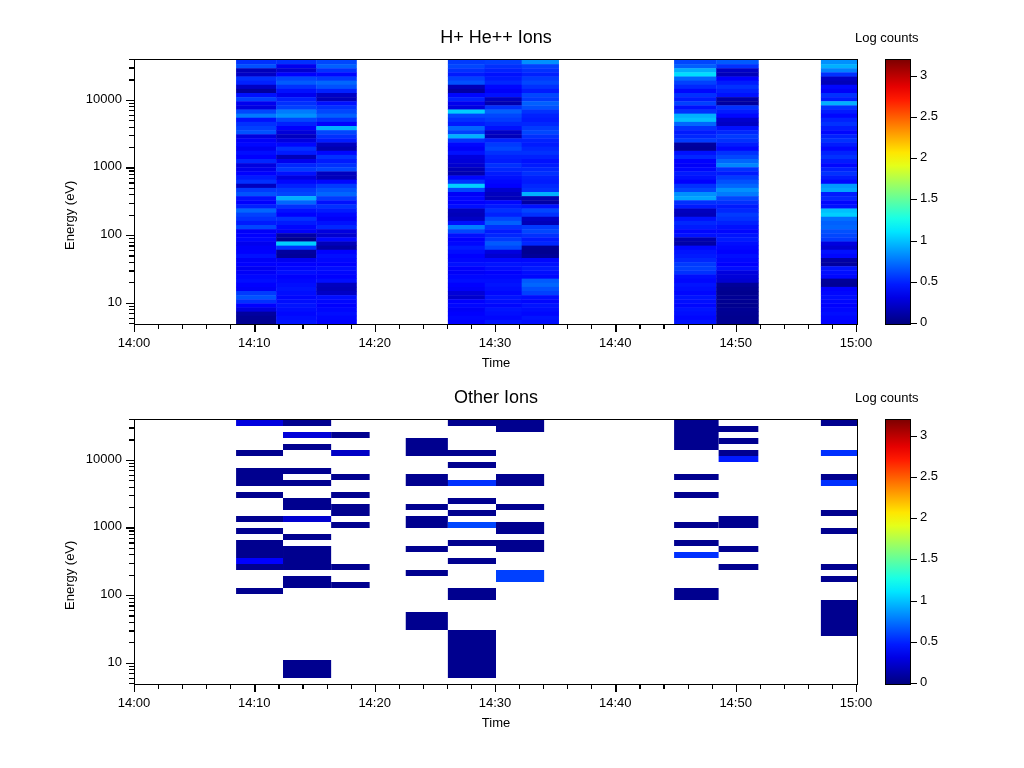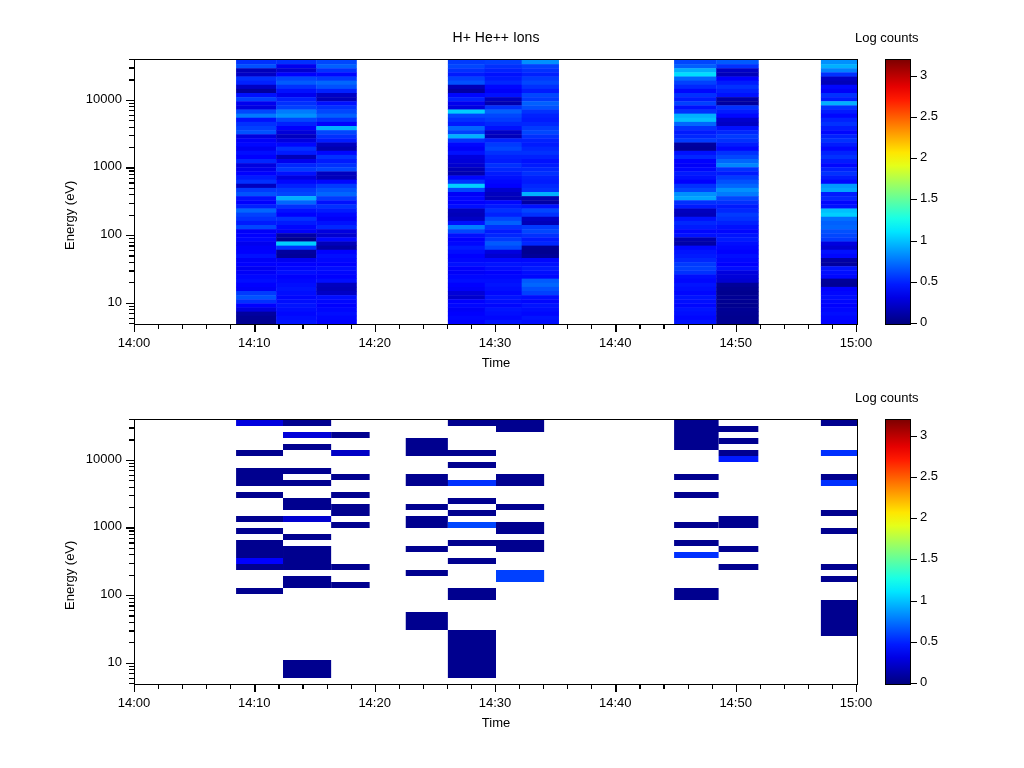--- a/index.html
+++ b/index.html
@@ -29,21 +29,21 @@
     font-size: 13px;
     line-height: 15px;
   }
   .panel {
     position: absolute;
   }
   .panel-title {
     position: absolute;
     width: 100%;
     text-align: center;
-    font-size: 14px;
+    font-size: 18px;
     line-height: 15px;
   }
   .axes {
     position: absolute;
     border: 1.2px solid #000000;
     background: #ffffff;
     overflow: hidden;
     box-sizing: border-box;
   }
   .cellsvg { display: block; }
@@ -802,20 +802,21 @@
         <div class="tick-x" style="left: 711.6px; top: 325px; height: 4px;"></div>
         <div class="tick-x" style="left: 759.733px; top: 325px; height: 4px;"></div>
         <div class="tick-x" style="left: 783.8px; top: 325px; height: 4px;"></div>
         <div class="tick-x" style="left: 807.867px; top: 325px; height: 4px;"></div>
         <div class="tick-x" style="left: 831.933px; top: 325px; height: 4px;"></div>
       </div>
     </div>
 
   <div class="panel" id="panel-bottom" style="left:0;top:380px;width:1024px;height:388px;">
 
+    <div class="panel-title" style="left:0;top:10px;width:992px;">Other Ions</div>
 
     <div class="ylabel" style="left:62px;top:230px;">Energy (eV)</div>
 
     <div class="axes" id="axes-bottom" style="left:134px;top:39px;width:724px;height:266px;">
       <svg class="cellsvg" id="svg-bottom" width="722" height="264" viewBox="0 0 722 264" preserveAspectRatio="none">
           <rect x="101.08" y="0.00" width="46.93" height="6.00" fill="rgb(0,0,223)"></rect>
           <rect x="148.01" y="0.00" width="48.13" height="6.00" fill="rgb(0,0,143)"></rect>
           <rect x="148.01" y="12.00" width="48.13" height="6.00" fill="rgb(0,0,217)"></rect>
           <rect x="196.14" y="12.00" width="38.51" height="6.00" fill="rgb(0,0,143)"></rect>
           <rect x="148.01" y="24.00" width="48.13" height="6.00" fill="rgb(0,0,143)"></rect>

